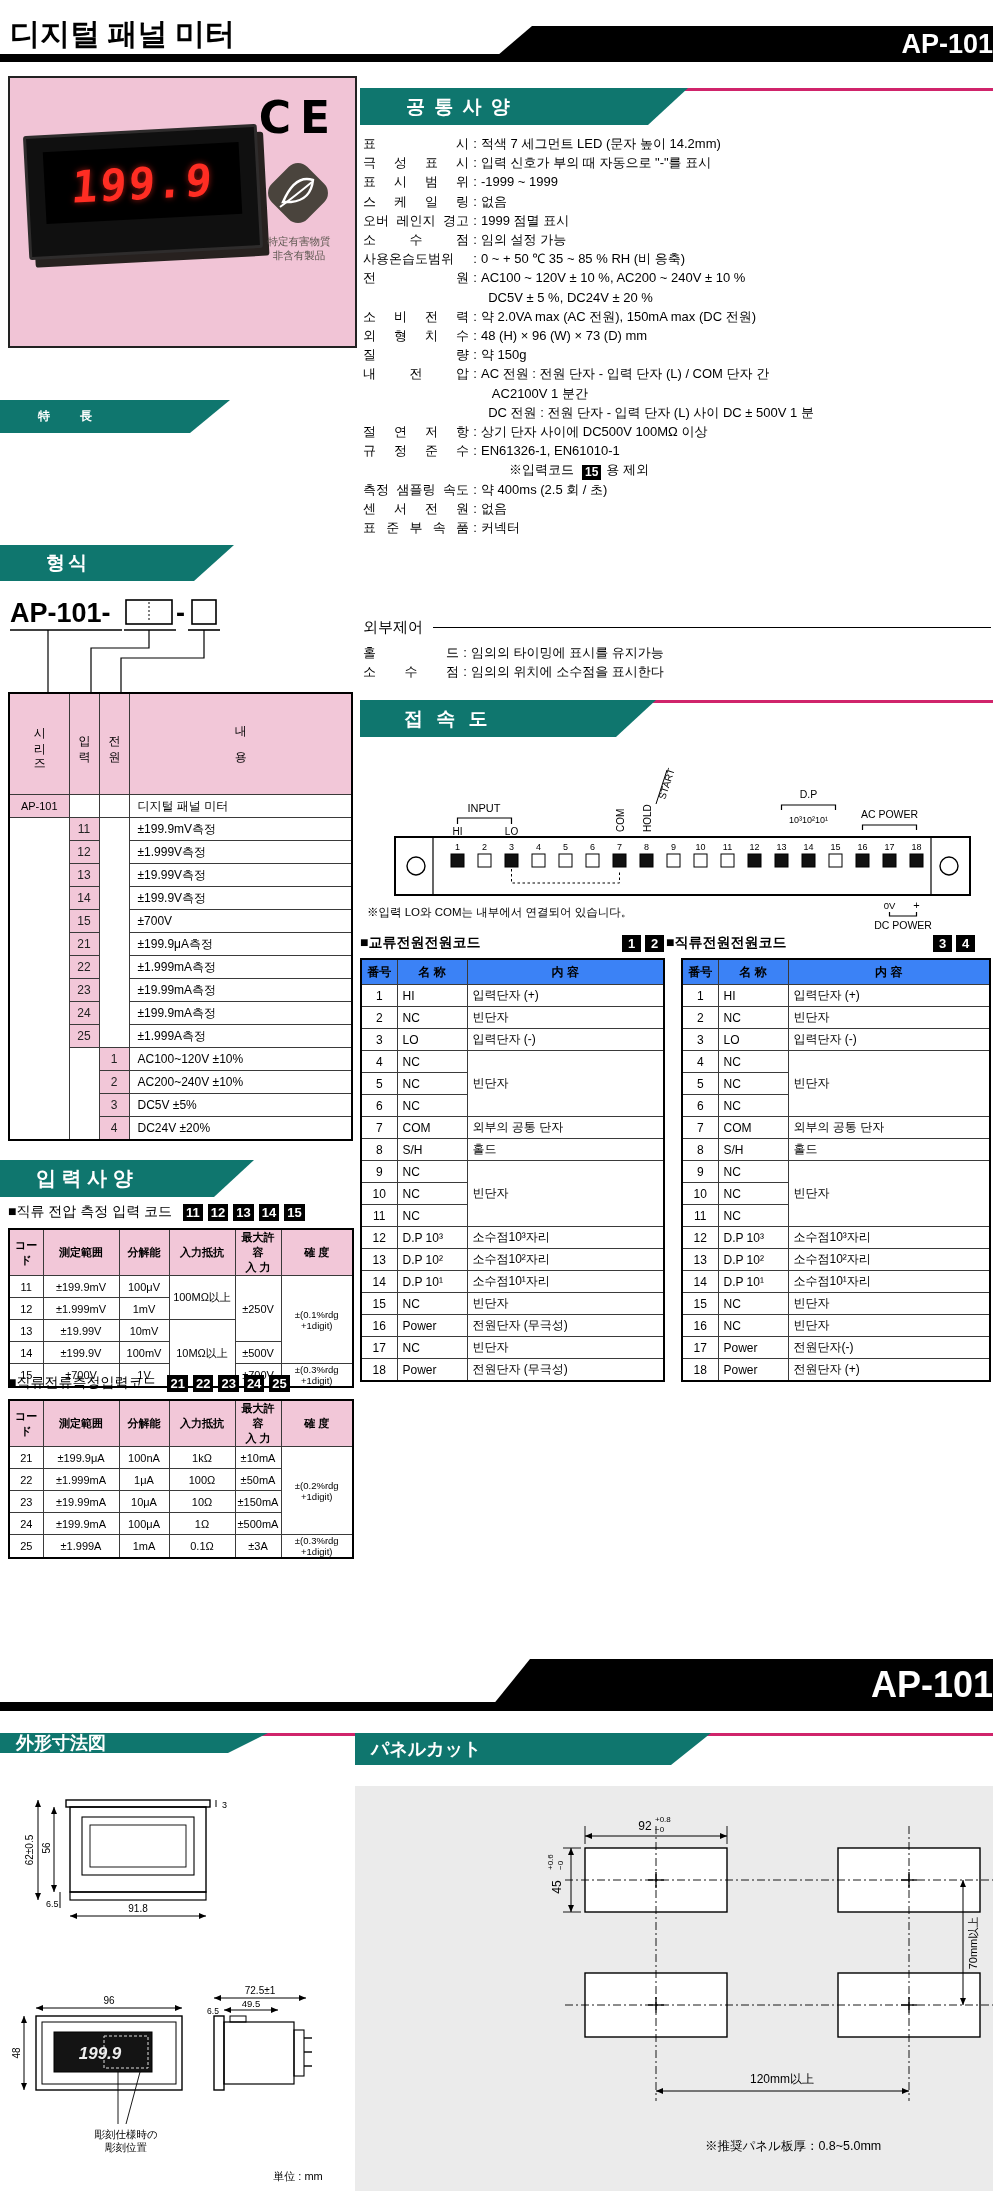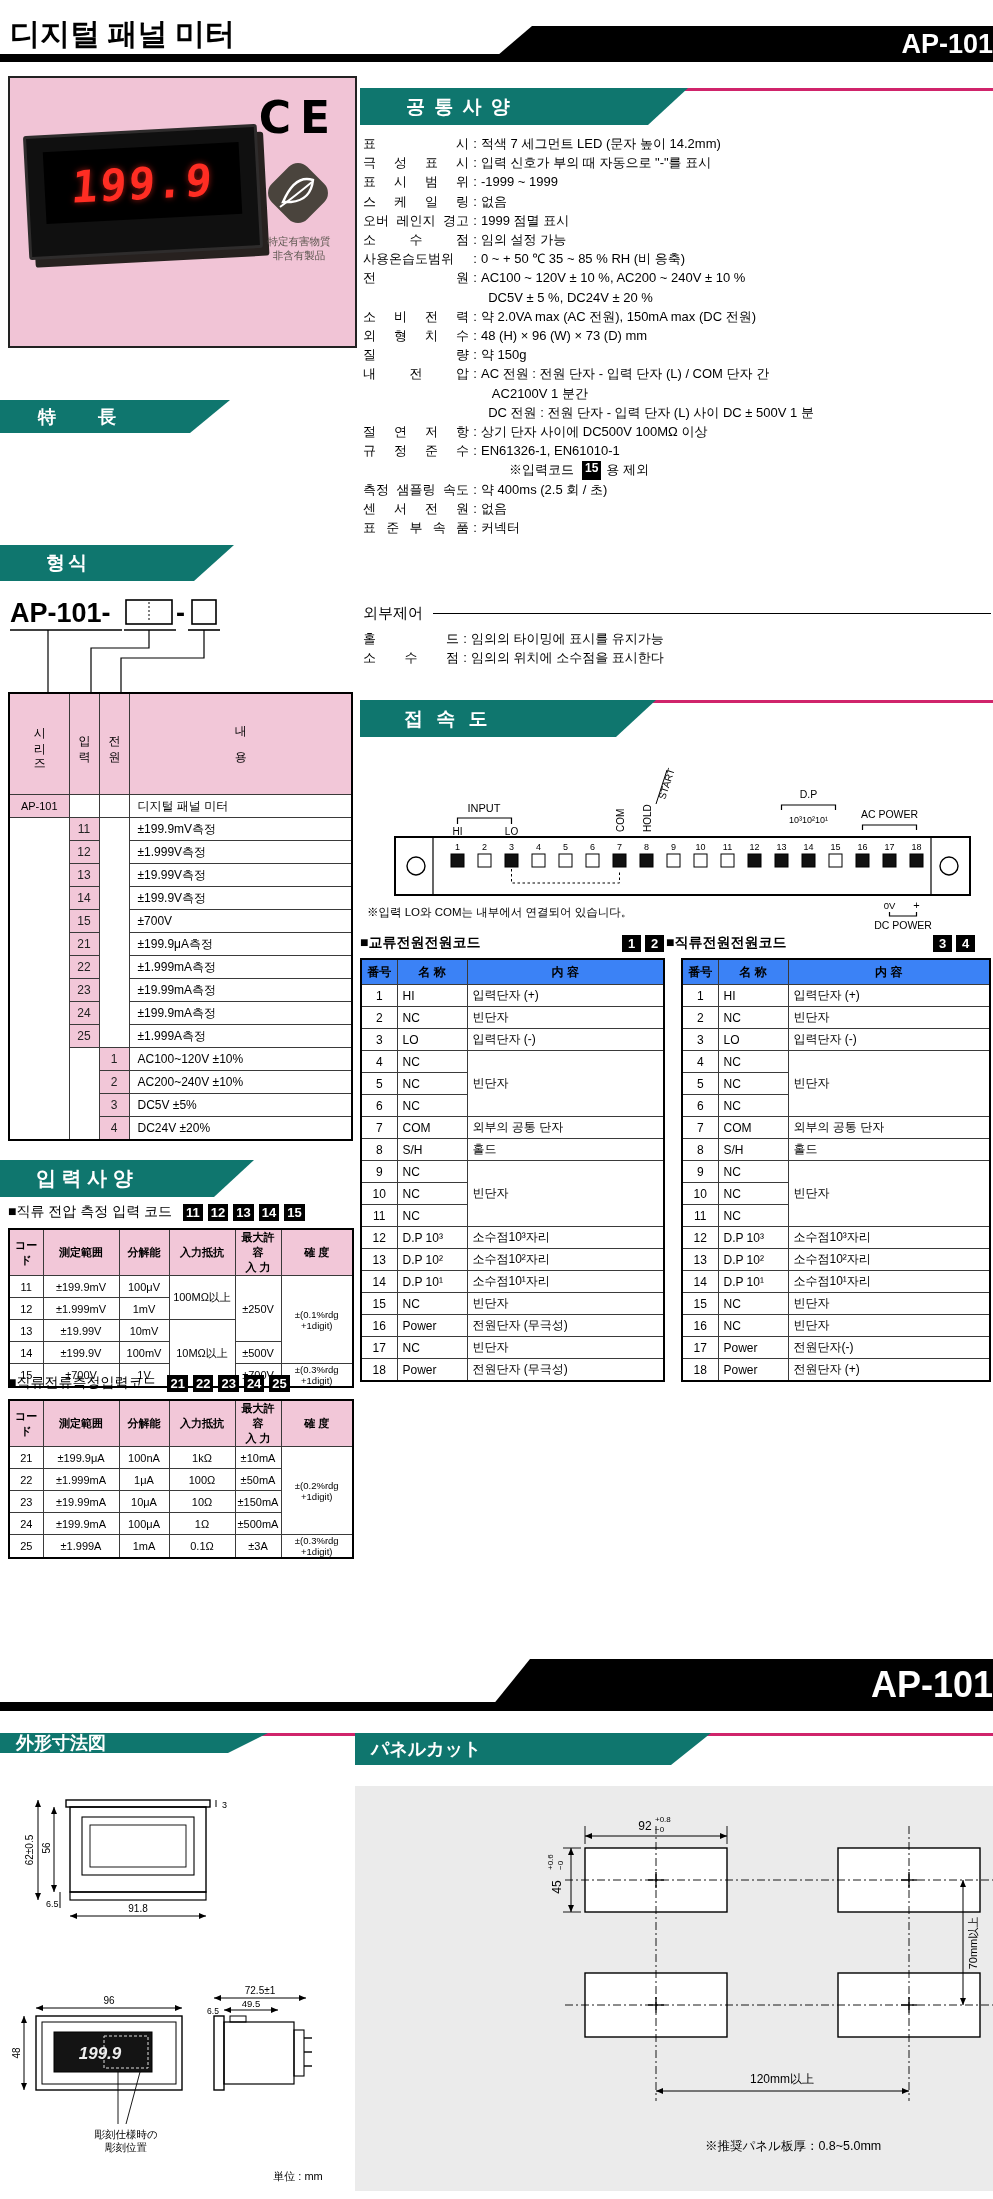--- a/index.html
+++ b/index.html
@@ -19,21 +19,21 @@
   
   .mt{border:2px solid #000;}
   .mt th,.mt td{border:1px solid #3a3a3a;font-size:12px;padding:0;}
   .mt th{background:#f2c7d8;height:100px;vertical-align:middle;text-align:center;font-weight:normal;}
   .vert{writing-mode:vertical-rl;text-orientation:upright;letter-spacing:4px;display:inline-block;}
   .mt td{height:22px;}
   .mt .code{background:#f2c7d8;text-align:center;color:#222;}
   .mt .ser{background:#f2c7d8;text-align:center;font-size:11px;}
   .mt .cont{padding-left:8px;text-align:left;}
   
-  .spec-row{display:flex;font-size:13px;line-height:19.2px;}
+  .spec-row{display:flex;font-size:13px;line-height:19.2px;align-items:flex-end;}
   .spec-label{width:106px;flex:none;text-align:justify;text-align-last:justify;}
   .spec-colon{width:12px;flex:none;text-align:center;}
   .spec-value{white-space:pre-wrap;flex:1;}
   
   .tt{border:2px solid #000;}
   .tt th,.tt td{border:1px solid #3a3a3a;font-size:12px;height:21px;padding:0 5px;}
   .tt th{background:#3b82f6;text-align:center;font-weight:bold;height:24px;}
   .tt td.no{text-align:center;padding:0;}
   
   .ist{border:2px solid #000;}
@@ -76,21 +76,21 @@
         <path d="M22 46 Q34 18 52 24 Q50 44 30 46 Z" fill="none" stroke="#fff" stroke-width="2.4"></path>
         <path d="M19 51 Q34 40 51 26" fill="none" stroke="#fff" stroke-width="2"></path>
       </svg>
     </div>
     <div class="abs" style="right:6px;top:156px;width:100px;text-align:center;font-size:10.5px;color:#5c564f;line-height:14px;">
       <div>特定有害物質</div>
       <div>非含有製品</div>
     </div>
   </div>
 
-  <div class="abs banner" style="left:0;top:400px;width:192px;height:33px;font-size:18px;padding-left:38px;letter-spacing:2px;">特　　長</div>
+  <div class="abs banner" style="left:0;top:400px;width:192px;height:33px;font-size:12px;padding-left:38px;letter-spacing:2px;">特　　長</div>
 
   <div class="abs banner" style="left:0;top:545px;width:188px;height:36px;font-size:19px;padding-left:46px;letter-spacing:3px;">형식</div>
 
   <div class="abs" style="left:8px;top:596px;">
     <svg width="345" height="96" viewBox="0 0 345 96">
       <text x="2" y="26" font-size="27" font-weight="bold">AP-101-</text>
       <rect x="118" y="4" width="46" height="24" fill="none" stroke="#000" stroke-width="1.6"></rect>
       <line x1="141" y1="6" x2="141" y2="26" stroke="#000" stroke-width="1" stroke-dasharray="2 2"></line>
       <text x="168" y="26" font-size="27" font-weight="bold">-</text>
       <rect x="184" y="4" width="24" height="24" fill="none" stroke="#000" stroke-width="1.6"></rect>
@@ -289,21 +289,21 @@
         <span class="spec-colon">:</span>
         <span class="spec-value">없음</span>
       </div>
     <div class="spec-row">
         <span class="spec-label">표 준 부 속 품</span>
         <span class="spec-colon">:</span>
         <span class="spec-value">커넥터</span>
       </div>
   </div>
 
-  <div class="abs" style="left:363px;top:604px;width:628px;">
+  <div class="abs" style="left:363px;top:618px;width:628px;">
     <div class="ext-head">
       <span>외부제어</span>
       <span class="rule"></span>
     </div>
     <div class="spec-row" style="margin-top:6px;">
         <span class="spec-label" style="width:96px;">홀 드</span>
         <span class="spec-colon">:</span>
         <span class="spec-value">임의의 타이밍에 표시를 유지가능</span>
       </div>
     <div class="spec-row">

